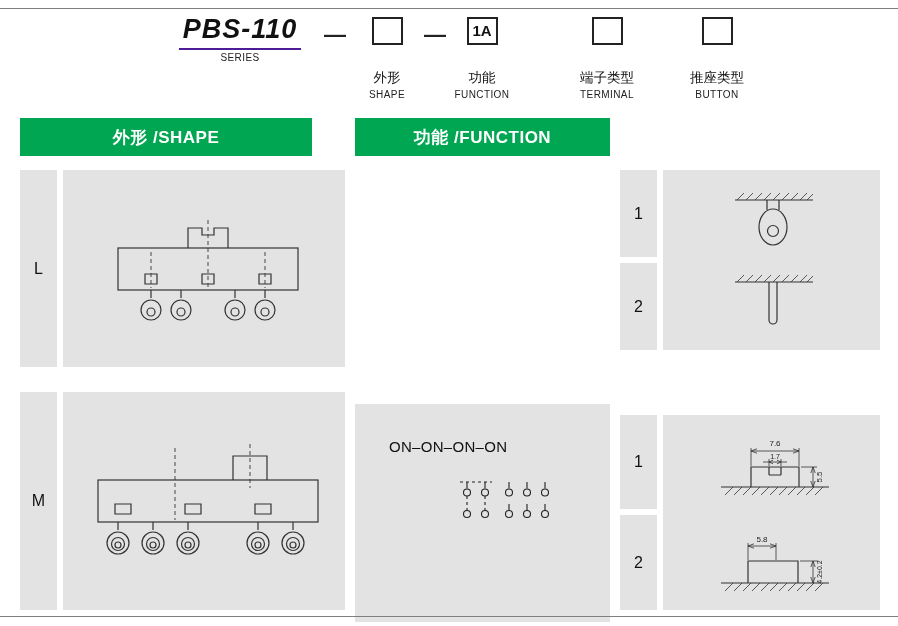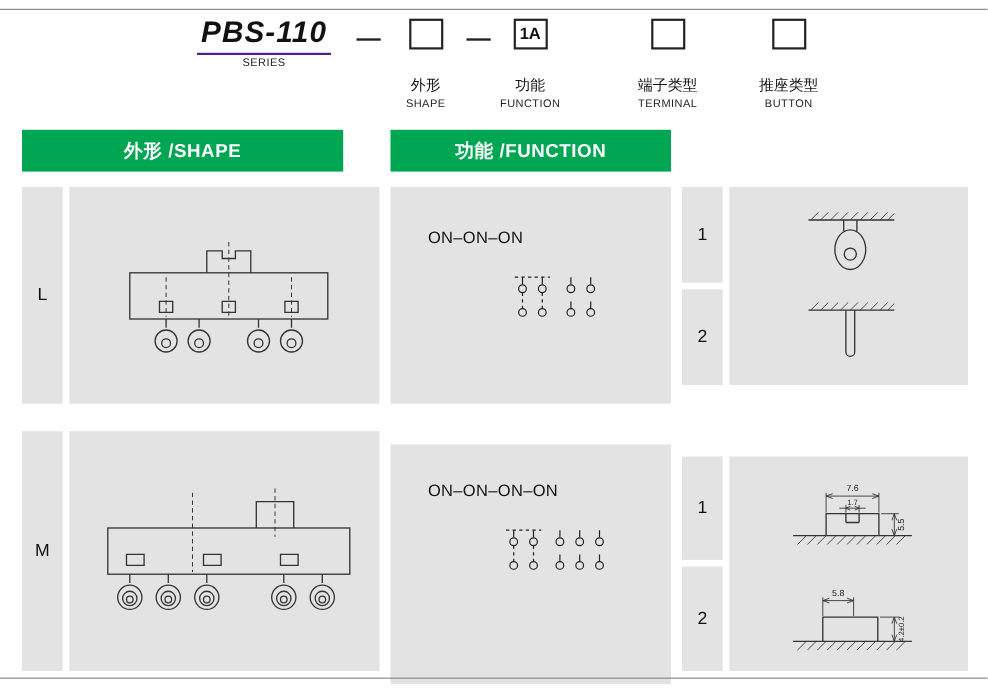--- a/index.html
+++ b/index.html
@@ -127,39 +127,20 @@
         <circle cx="195" cy="151" r="11"></circle>
           <circle cx="195" cy="152" r="6.5"></circle>
           <circle cx="195" cy="153" r="3"></circle>
         <circle cx="230" cy="151" r="11"></circle>
           <circle cx="230" cy="152" r="6.5"></circle>
           <circle cx="230" cy="153" r="3"></circle>
       </g>
     </svg>
   </div>
 
-  <div class="cell" style="left:355px;top:170px;width:255px;height:197px">
-    <div class="fn-label" style="left:34px;top:38px">ON–ON–ON</div>
-    <svg class="abs-svg" style="left:98px;top:70px" width="120" height="60" viewBox="0 0 120 60">
-      <g stroke="#222" fill="none" stroke-width="1.1">
-        <path stroke-dasharray="3 3" d="M15 12 H47"></path>
-        <path d="M22 12 v6.5 M40 12 v6.5 M66 12 v6.5 M84 12 v6.5"></path>
-        <circle cx="22" cy="22.5" r="3.5"></circle>
-          <circle cx="40" cy="22.5" r="3.5"></circle>
-        <circle cx="66" cy="22.5" r="3.5"></circle>
-          <circle cx="84" cy="22.5" r="3.5"></circle>
-        <path stroke-dasharray="3 3" d="M22 26 V40.5 M40 26 V40.5"></path>
-        <path d="M66 34 V40.5 M84 34 V40.5"></path>
-        <circle cx="22" cy="44" r="3.5"></circle>
-          <circle cx="40" cy="44" r="3.5"></circle>
-        <circle cx="66" cy="44" r="3.5"></circle>
-          <circle cx="84" cy="44" r="3.5"></circle>
-      </g>
-    </svg>
-  </div>
 
   <div class="cell" style="left:355px;top:404px;width:255px;height:218px">
     <div class="fn-label" style="left:34px;top:34px">ON–ON–ON–ON</div>
     <svg class="abs-svg" style="left:92px;top:66px" width="130" height="60" viewBox="0 0 130 60">
       <g stroke="#222" fill="none" stroke-width="1.1">
         <path stroke-dasharray="3 3" d="M13 12 H45"></path>
         <path d="M20 12 v6.5 M38 12 v6.5 M62 12 v6.5 M80 12 v6.5 M98 12 v6.5"></path>
         <circle cx="20" cy="22.5" r="3.5"></circle>
           <circle cx="38" cy="22.5" r="3.5"></circle>
         <circle cx="62" cy="22.5" r="3.5"></circle>

